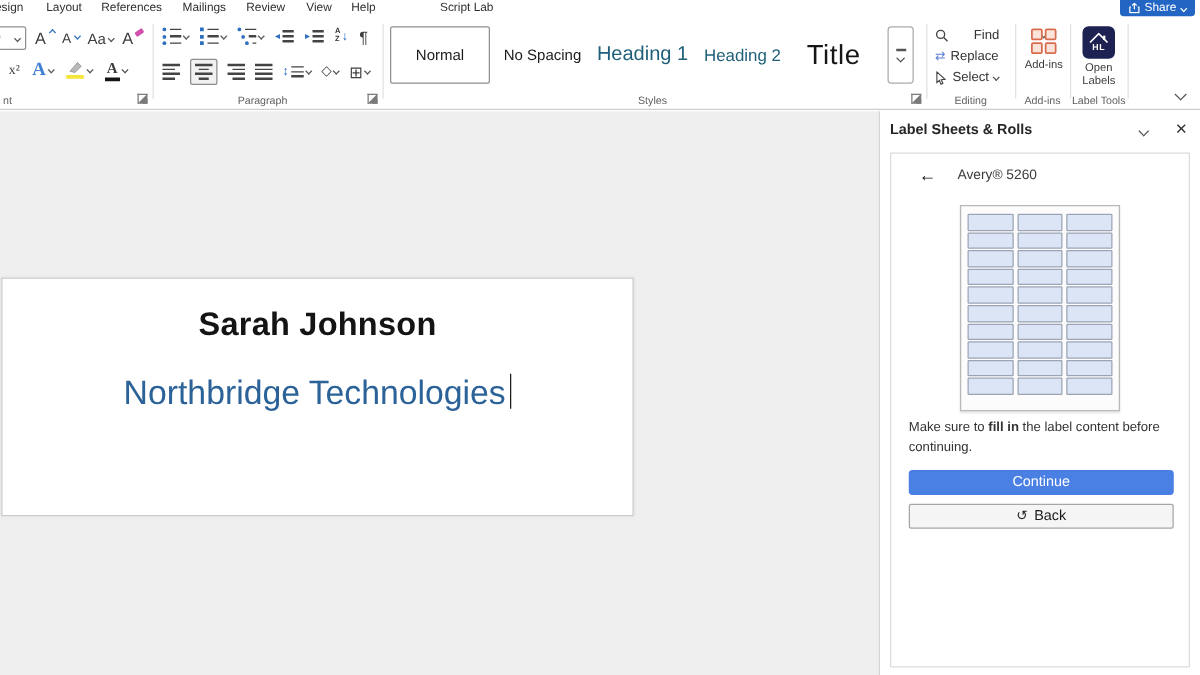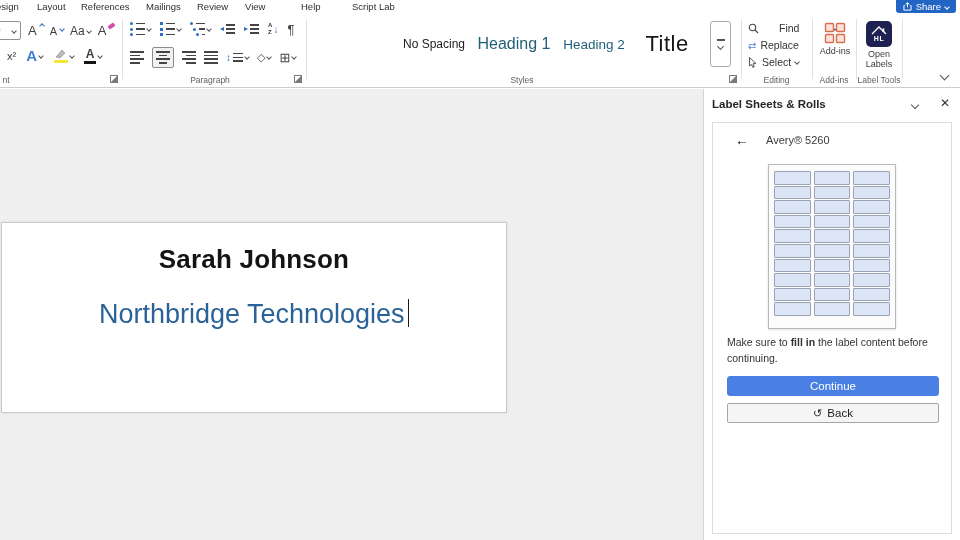--- a/index.html
+++ b/index.html
@@ -2,21 +2,21 @@
 <html><head>
 <meta charset="utf-8">
 <style>
   * { margin:0; padding:0; box-sizing:border-box; }
   html,body { width:960px; height:540px; }
   body { font-family:"Liberation Sans", sans-serif; background:#fff; position:relative; overflow:hidden; }
 
   
   .menubar { position:absolute; top:0; left:0; width:960px; height:14px; background:#fff; }
   .menubar .mitem { position:absolute; top:0; font-size:9.5px; color:#2f2f2f; line-height:14px; white-space:nowrap; cursor:default; }
-  .m0{left:-4px;} .m1{left:37px;} .m2{left:81px;} .m3{left:146px;} .m4{left:197px;} .m5{left:245px;} .m6{left:281px;margin-left:20px;} .m7{left:316px;margin-left:36px;}
+  .m0{left:-4px;} .m1{left:37px;} .m2{left:81px;} .m3{left:146px;} .m4{left:197px;} .m5{left:245px;} .m6{left:281px;} .m7{left:316px;margin-left:36px;}
   .share-btn { position:absolute; top:0; right:4px; height:13px; background:#2265c2; border-radius:0 0 3px 3px; color:#fff; font-size:9.5px; display:flex; align-items:center; gap:4px; padding:0 7px; }
   .share-btn svg { display:block; }
   .chev { display:inline-block; width:5px; height:5px; border-right:1.2px solid #555; border-bottom:1.2px solid #555; transform:rotate(45deg); }
   .chev.white { border-color:#fff; width:4px; height:4px; }
 
   
   .ribbon { position:absolute; top:14px; left:0; width:960px; height:74px; background:#fff; border-bottom:1px solid #cdcdcd; }
   .rdiv { position:absolute; top:5px; height:60px; width:1px; background:#e2e2e2; }
   .grplabel { position:absolute; bottom:2px; font-size:8.5px; color:#5f5f5f; text-align:center; white-space:nowrap; }
   .dlg { position:absolute; bottom:4px; width:8px; height:8px; border-left:1.2px solid #7a7a7a; border-top:1.2px solid #7a7a7a; }
@@ -150,21 +150,21 @@
       </span>
     <span class="rbtn ltr" style="font-size:12px;">
         <span>Aa</span>
         <span class="chev" style="width:4px;height:4px;"></span>
       </span>
     <span class="rbtn eraserA ltr">
         <span>A</span>
         <i></i>
       </span>
   </div>
-  <div class="rrow" style="left:7px; top:33px; gap:10px;">
+  <div class="rrow" style="left:7px; top:33px; gap:10px;font-family:Liberation Serif, serif;">
     <span class="rbtn ltr" style="font-size:11px;">
         <span>x²</span>
       </span>
     <span class="rbtn">
         <span class="fxA">A</span>
         <span class="chev" style="width:4px;height:4px;"></span>
       </span>
     <span class="rbtn">
       <span class="hl">
         <svg width="13" height="10" viewBox="0 0 13 10">
@@ -311,20 +311,23 @@
       </span>
     <span class="rbtn">
         <span class="glyph">⊞</span>
         <span class="chev" style="width:4px;height:4px;"></span>
       </span>
   </div>
   <div class="grplabel" style="left:130px; width:160px;">Paragraph</div>
   <div class="dlg" style="left:294px;"></div>
   <div class="rdiv" style="left:306px;"></div>
 
+  <div class="stitem st0" style="left:312px; width:80px;">
+      <span>Normal</span>
+    </div>
   <div class="stitem st1" style="left:398px; width:72px;">
       <span>No Spacing</span>
     </div>
   <div class="stitem st2" style="left:472px; width:84px;">
       <span>Heading 1</span>
     </div>
   <div class="stitem st3" style="left:558px; width:72px;">
       <span>Heading 2</span>
     </div>
   <div class="stitem st4" style="left:634px; width:66px;">

